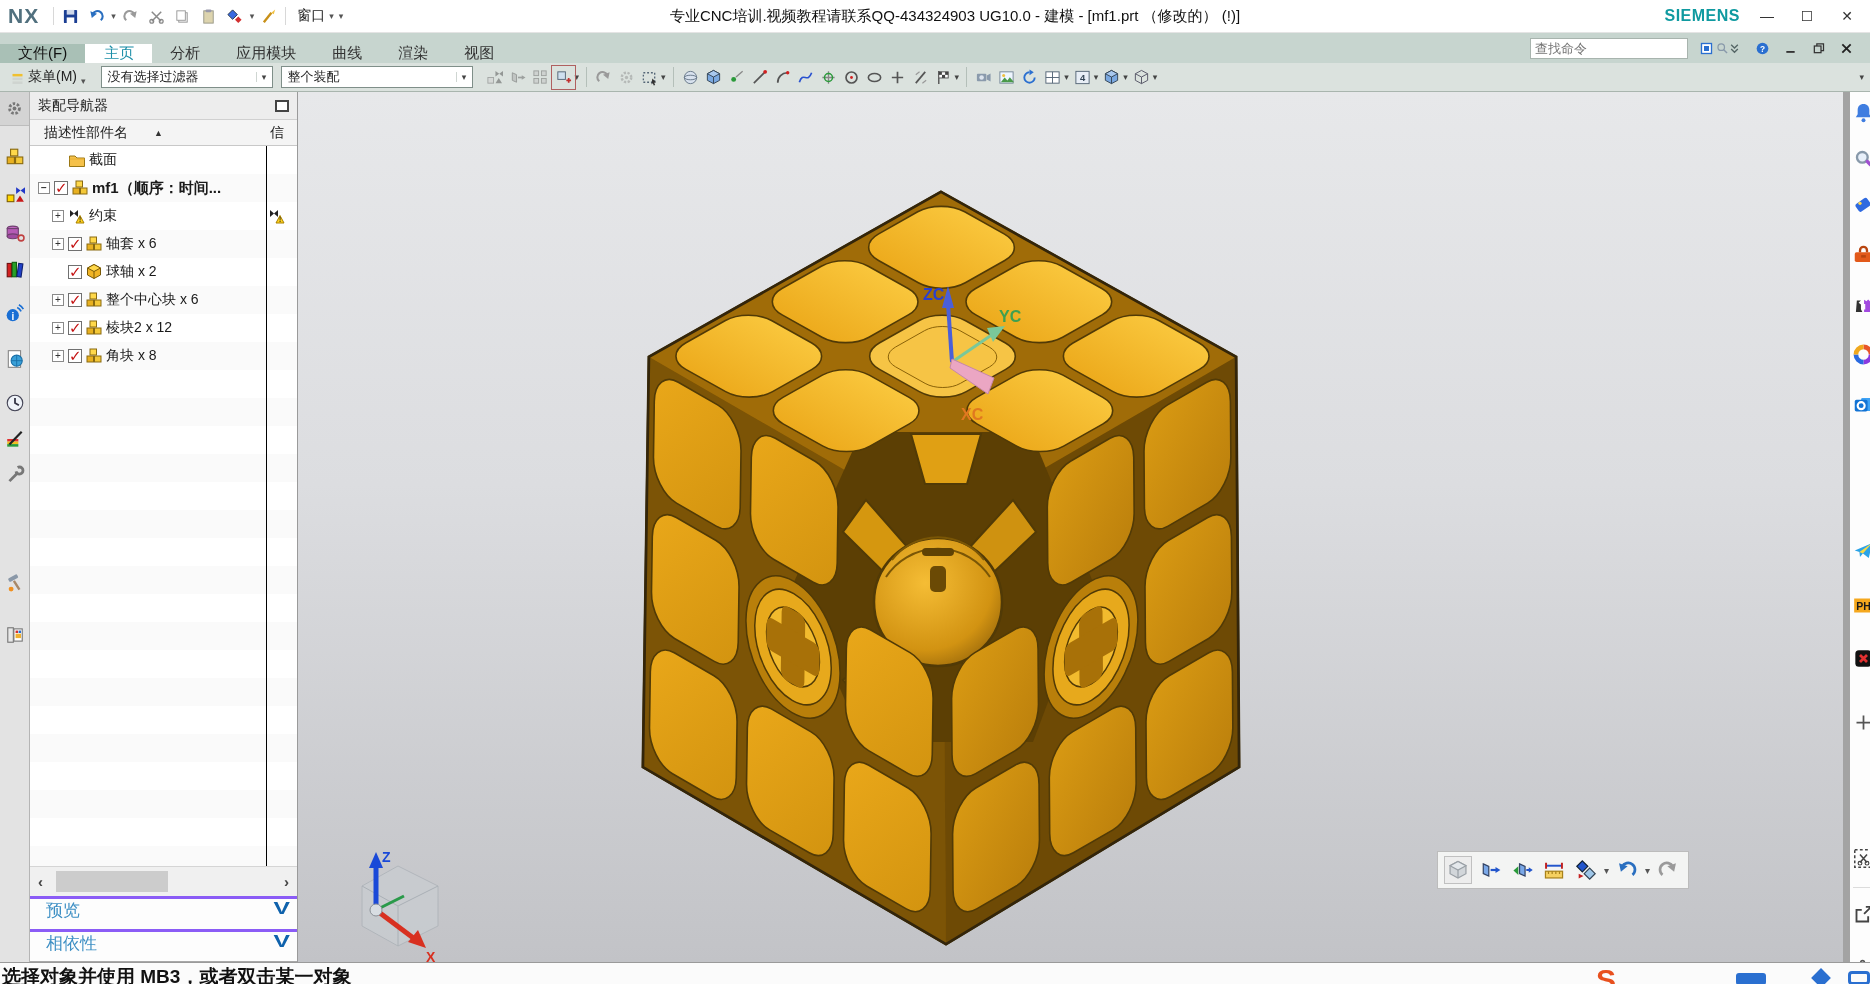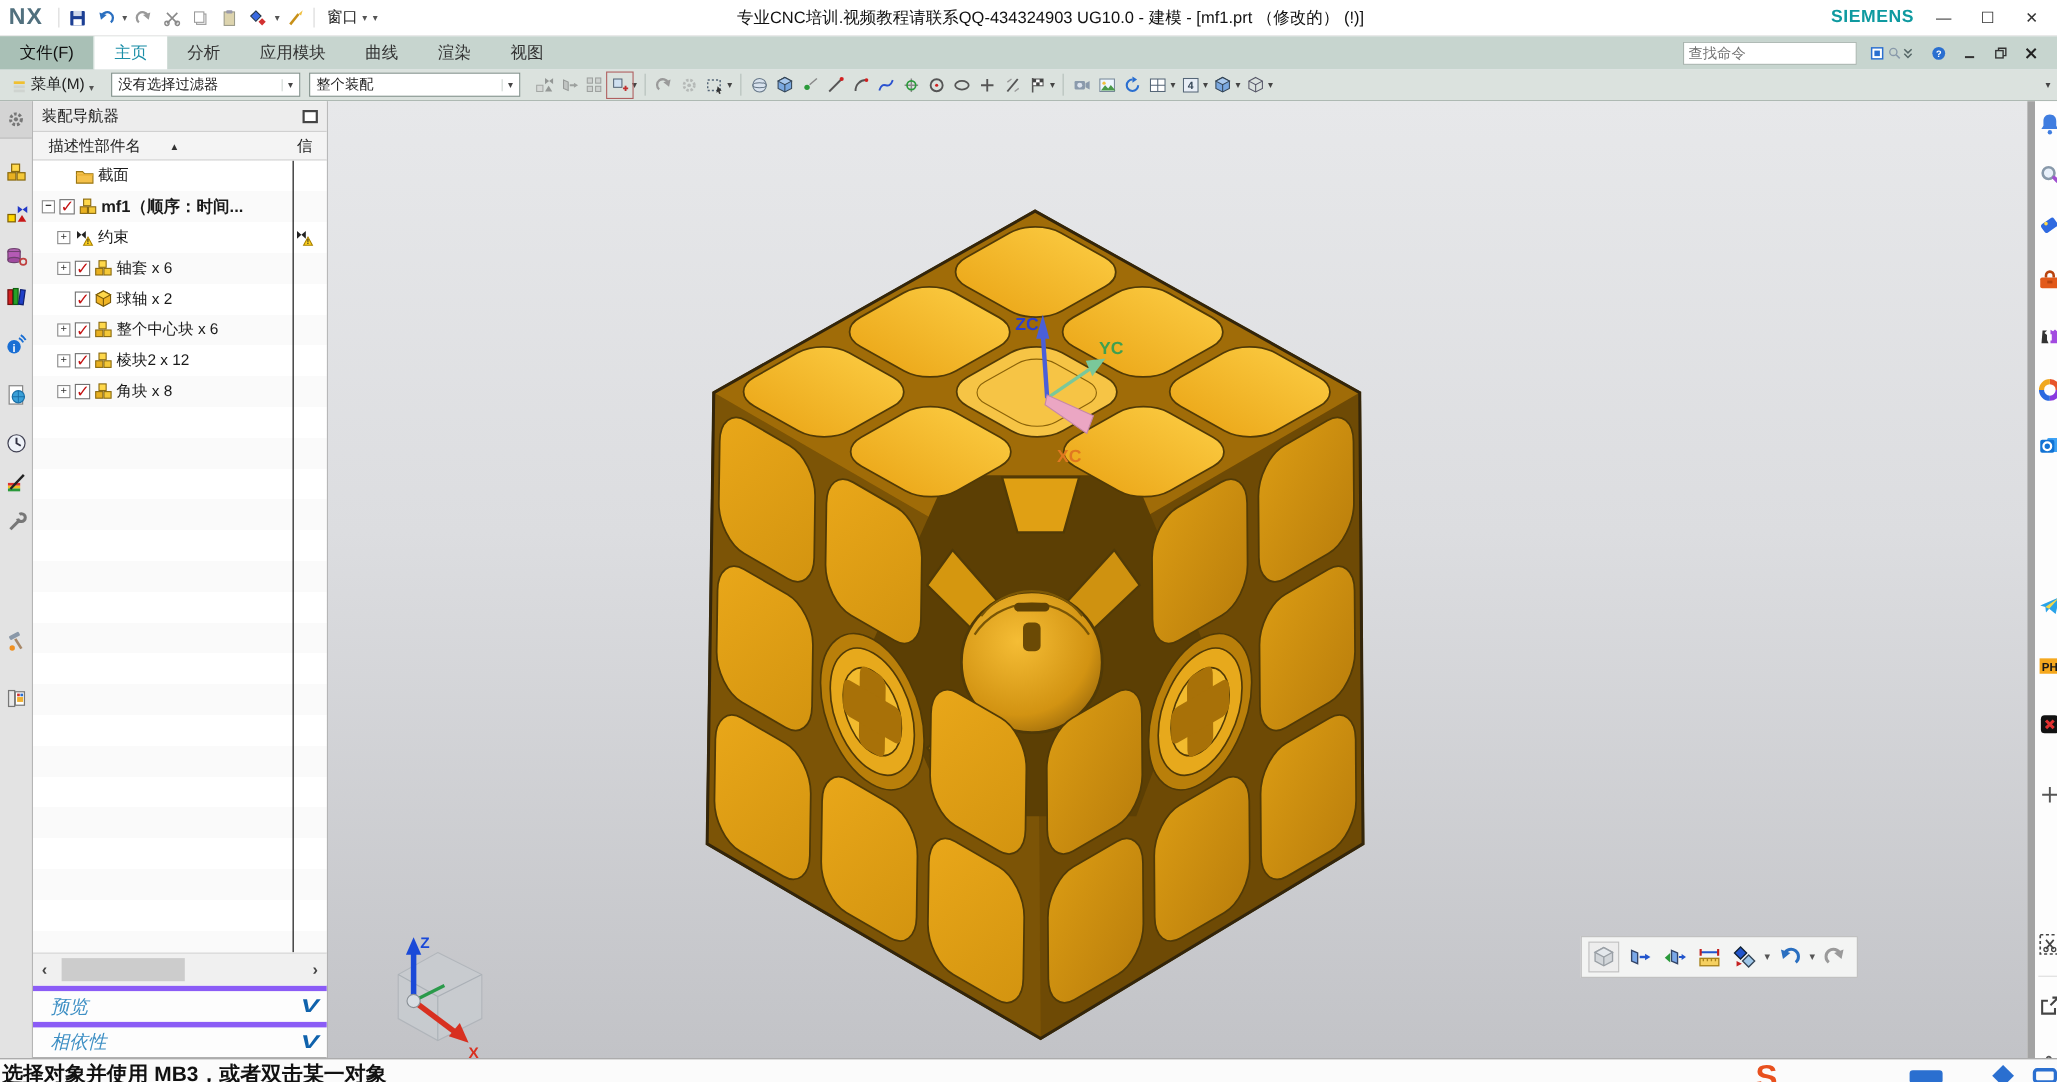--- a/index.html
+++ b/index.html
@@ -79,21 +79,21 @@
   .ticon { width:18px; height:18px; margin-right:3px; flex:none; }
   .ticon svg { width:18px; height:18px; }
   .trow .ricon2 { position:absolute; left:238px; width:18px; height:18px; }
   .ricon2 svg { width:18px; height:18px; }
 
   .hscroll { height:30px; background:#f0f0f0; border-top:1px solid #d5d5d5; position:relative; }
   .hscroll .arr { position:absolute; top:6px; font-size:15px; color:#444; font-weight:bold; }
   .hscroll .arr.left { left:8px; }
   .hscroll .arr.right { right:8px; }
   .hscroll .thumb { position:absolute; left:26px; top:4px; width:112px; height:21px; background:#cccccc; }
-  .pd-row { height:33px; display:flex; align-items:center; border-top:5px solid #8b5cf6; padding:0 10px 0 16px; background:#fdfdfd;font-style:italic; }
+  .pd-row { height:33px; display:flex; border-top:3px solid #8b5cf6; padding:0 10px 0 16px; background:#fdfdfd; }
   .pd-row .pd-label { flex:1; font-size:17px; color:#3d8fc4; }
   .pd-row .pd-chev { color:#0f62ac; font-weight:bold; font-size:17px; transform:scaleX(1.45); }
   .pd-row:last-child { border-bottom:1px solid #a8a8a8; }
 
   
   .viewport { flex:1; position:relative; background:linear-gradient(180deg,#e7e8ea 0%,#dcdde0 45%,#c2c3c7 100%); overflow:hidden; }
   #cube-svg { position:absolute; left:283px; top:90px; width:700px; height:780px; }
   #triad-svg { position:absolute; left:40px; top:756px; width:130px; height:120px; }
   .vtoolbar { position:absolute; left:1139px; top:759px; height:38px; background:#f3f4f3; border:1px solid #bcbcbc; display:flex; align-items:center; padding:0 6px; gap:4px; }
   .vtoolbar .vcell { width:28px; height:28px; display:flex; align-items:center; justify-content:center; }
@@ -193,21 +193,21 @@
     <div class="title-text">专业CNC培训.视频教程请联系QQ-434324903 UG10.0 - 建模 - [mf1.prt （修改的）  (!)]</div>
     <div class="tb-right">
       <span class="brand">SIEMENS</span>
       <span class="winbtn">—</span>
       <span class="winbtn">☐</span>
       <span class="winbtn">✕</span>
     </div>
   </div>
 
   <div class="tabrow">
-    <div id="tabs" style="display:flex;">
+    <div id="tabs" style="display:flex;align-items:flex-end;">
         <div class="tab file">文件(F)</div>
         <div class="tab active">主页</div>
         <div class="tab">分析</div>
         <div class="tab">应用模块</div>
         <div class="tab">曲线</div>
         <div class="tab">渲染</div>
         <div class="tab">视图</div>
       </div>
     <div class="ribbon-right">
       <div class="searchbox">

